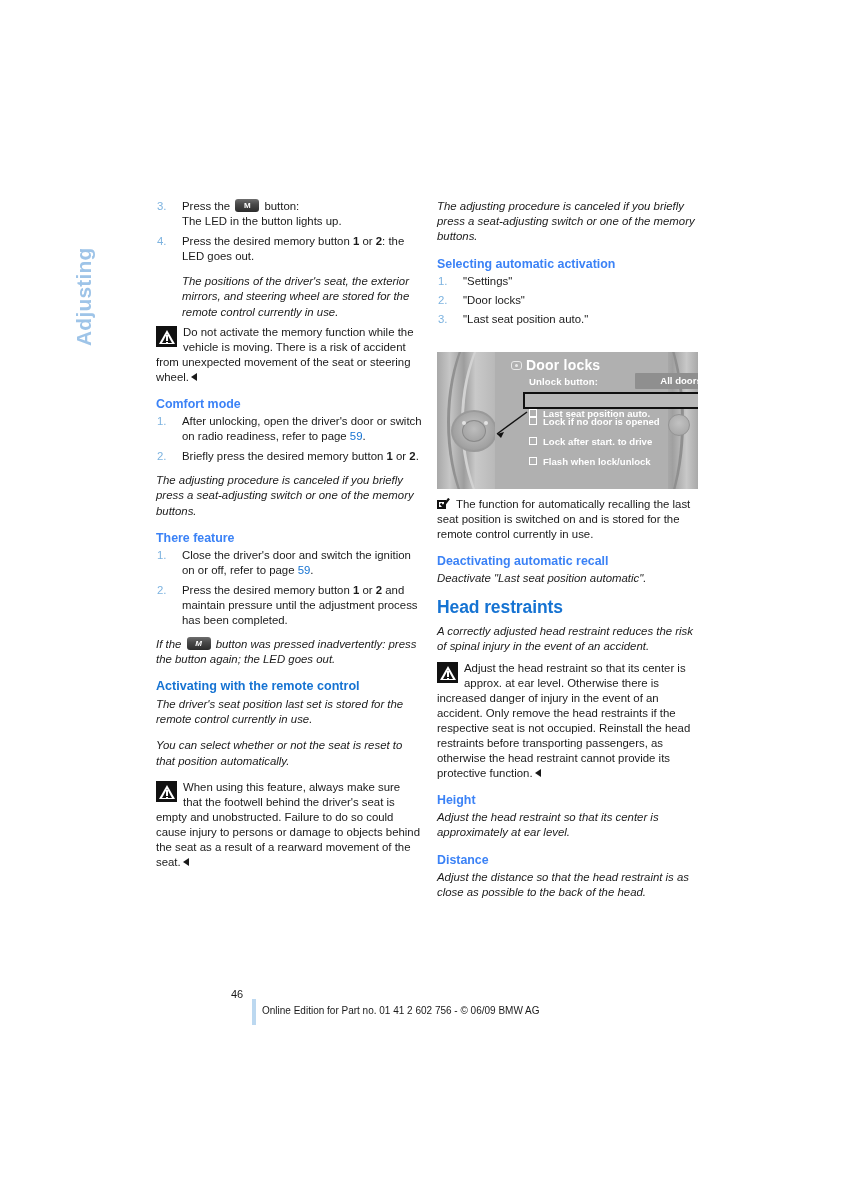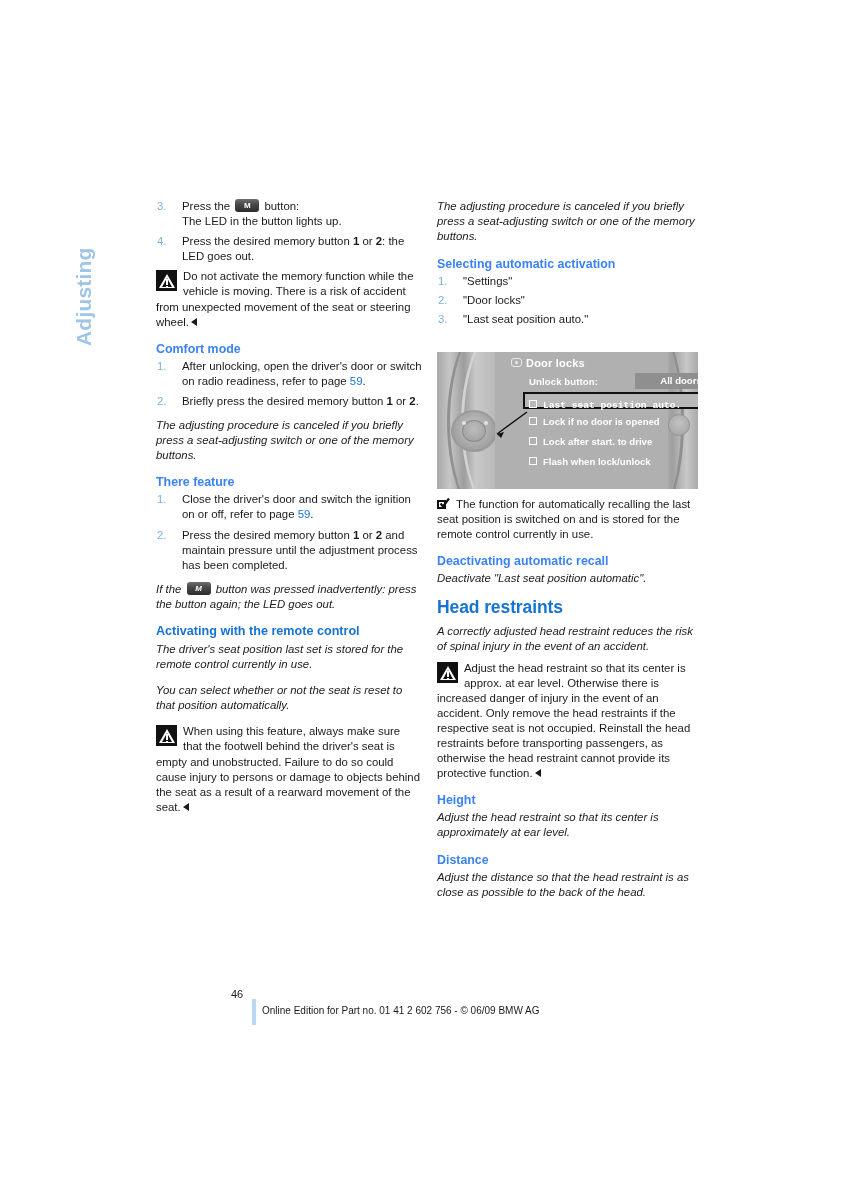--- a/index.html
+++ b/index.html
@@ -308,21 +308,21 @@
   }
   .fig-screen {
     position: absolute;
     left: 58px; top: 0;
     right: 30px; bottom: 0;
     background: #b0b0b0;
   }
   .fig-title {
     position: absolute;
     left: 8px; top: 5px;
-    font-size: 11px;
+    font-size: 14px;
     color: #ffffff;
     font-weight: bold;
     letter-spacing: 0.2px;
     padding-left: 8px;
   }
   .fig-title .ticon {
     display: inline-block;
     width: 11px; height: 9px;
     border: 1.5px solid #e8e8e8;
     border-radius: 3px;
@@ -403,20 +403,21 @@
 
   <div class="col col-left">
 
     <ol class="numlist">
       <li data-num="3.">
         <span>Press the </span><span class="mbtn"><span>M</span></span><span> button:</span><br>
         <span>The LED in the button lights up.</span>
       </li>
       <li data-num="4.">
         <span>Press the desired memory button <b>1</b> or <b>2</b>: the LED goes out.</span>
+        <p class="sub-para">The positions of the driver's seat, the exterior mirrors, and steering wheel are stored for the remote control currently in use.</p>
       </li>
     </ol>
 
 
     <div class="warn-block">
       <div class="warn-icon">
         <span class="tri"></span>
           <span class="tri-in"></span>
           <span class="bang"></span>
           <span class="bang-dot"></span>
@@ -490,21 +491,21 @@
       <div class="fig-knob-r"></div>
 
       <div class="fig-screen">
         <div class="fig-title"><span class="ticon"></span><span>Door locks</span></div>
 
         <div class="fig-row fig-unlock-label">Unlock button:</div>
         <div class="fig-unlock-value">All doors</div>
 
         <div class="fig-highlight"></div>
 
-        <div class="fig-opt" style="top:48px;font-family:Liberation Mono, monospace;"><span class="cb"></span><span>Last seat position auto.</span></div>
+        <div class="fig-opt" style="top:56px;"><span class="cb"></span><span>Last seat position auto.</span></div>
         <div class="fig-opt" style="top:64px;"><span class="cb"></span><span>Lock if no door is opened</span></div>
         <div class="fig-opt" style="top:84px;"><span class="cb"></span><span>Lock after start. to drive</span></div>
         <div class="fig-opt" style="top:104px;"><span class="cb"></span><span>Flash when lock/unlock</span></div>
       </div>
 
       <svg class="fig-callout" viewBox="0 0 46 30">
         <path d="M44 2 L14 24" stroke="#111111" stroke-width="1.4" fill="none"></path>
         <path d="M14 24 L21 22 L18 28 Z" fill="#111111"></path>
       </svg>
     </div>

